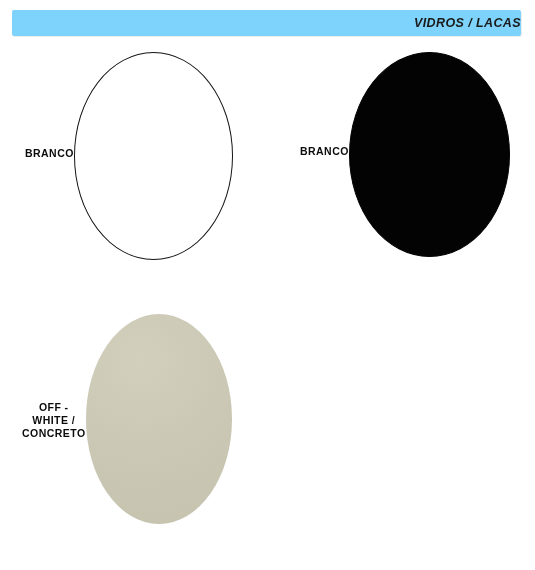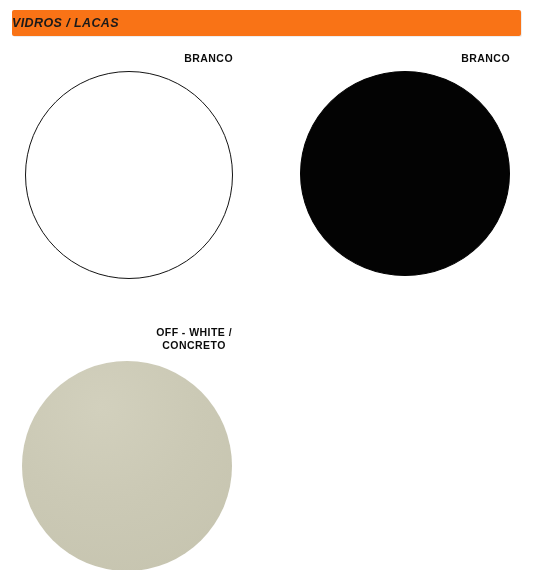--- a/index.html
+++ b/index.html
@@ -20,42 +20,42 @@
     overflow: hidden;
   }
 
   
   .banner {
     position: absolute;
     left: 12px;
     top: 10px;
     width: 509px;
     height: 26px;
-    background: #f97316;
+    background: #7dd3fc;
     border-radius: 2px;
     box-shadow: 1px 1px 0 rgba(0,0,0,0.07);
     display: flex;
     align-items: center;
-    justify-content: flex-start;
+    justify-content: flex-end;
   }
   .banner-title {
     font-size: 12.5px;
     font-weight: bold;
     font-style: italic;
     letter-spacing: 0.4px;
     color: #1a1a1a;
     white-space: nowrap;
   }
 
   
   .swatch {
     position: absolute;
     display: flex;
-    flex-direction: column;
-    align-items: flex-end;
+    flex-direction: row;
+    align-items: center;
   }
   .swatch-label {
     font-size: 10.5px;
     font-weight: bold;
     letter-spacing: 0.45px;
     color: #0b0b0b;
     text-align: center;
     line-height: 13px;
     white-space: pre-line;
     margin: 0 0 6px 0;

